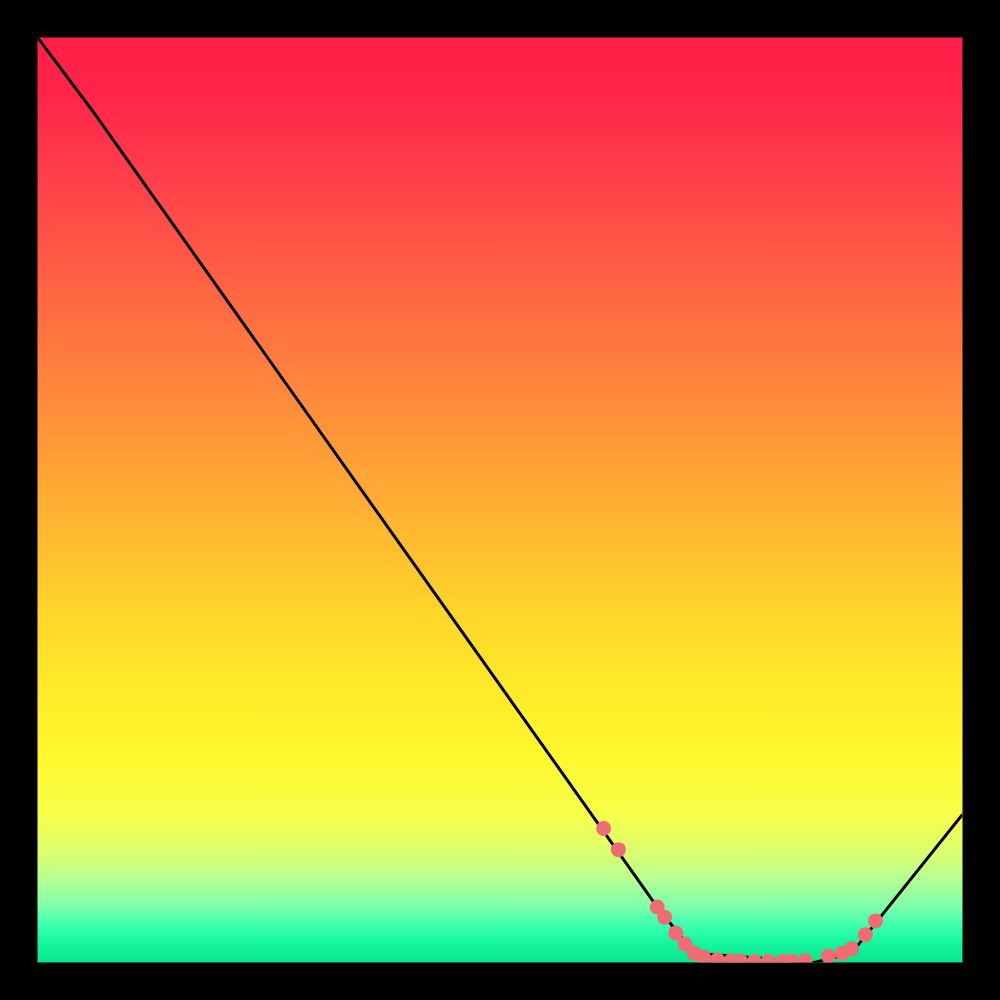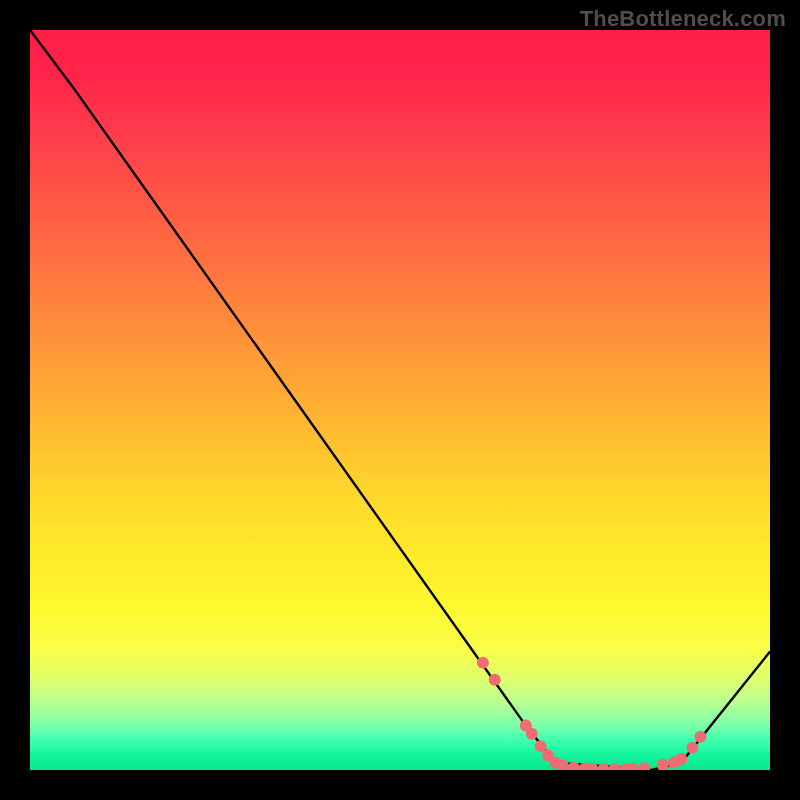--- a/index.html
+++ b/index.html
@@ -59,21 +59,20 @@
     top: 0;
     width: 740px;
     height: 740px;
     z-index: 3;
   }
 </style>
 </head>
 <body>
 
 <div class="frame">
-  <div class="watermark">TheBottleneck.com</div>
 
   <div class="plot">
     <svg class="curve" viewBox="0 0 740 740" preserveAspectRatio="none">
       <path fill="none" stroke="#000000" stroke-width="2.4" id="series-path" d="M0.00 0.00 L44.40 59.20 L495.80 695.60 L525.40 732.60 L621.60 740.00 L651.20 732.60 L740.00 621.60"></path>
       <g id="marker-layer">
           <circle cx="452.88" cy="632.70" r="6" fill="#ef6c72" stroke="#ef6c72" stroke-width="0"></circle>
           <circle cx="464.72" cy="649.72" r="6" fill="#ef6c72" stroke="#ef6c72" stroke-width="0"></circle>
           <circle cx="495.80" cy="695.60" r="6" fill="#ef6c72" stroke="#ef6c72" stroke-width="0"></circle>
           <circle cx="501.72" cy="703.74" r="6" fill="#ef6c72" stroke="#ef6c72" stroke-width="0"></circle>
           <circle cx="510.60" cy="716.32" r="6" fill="#ef6c72" stroke="#ef6c72" stroke-width="0"></circle>

